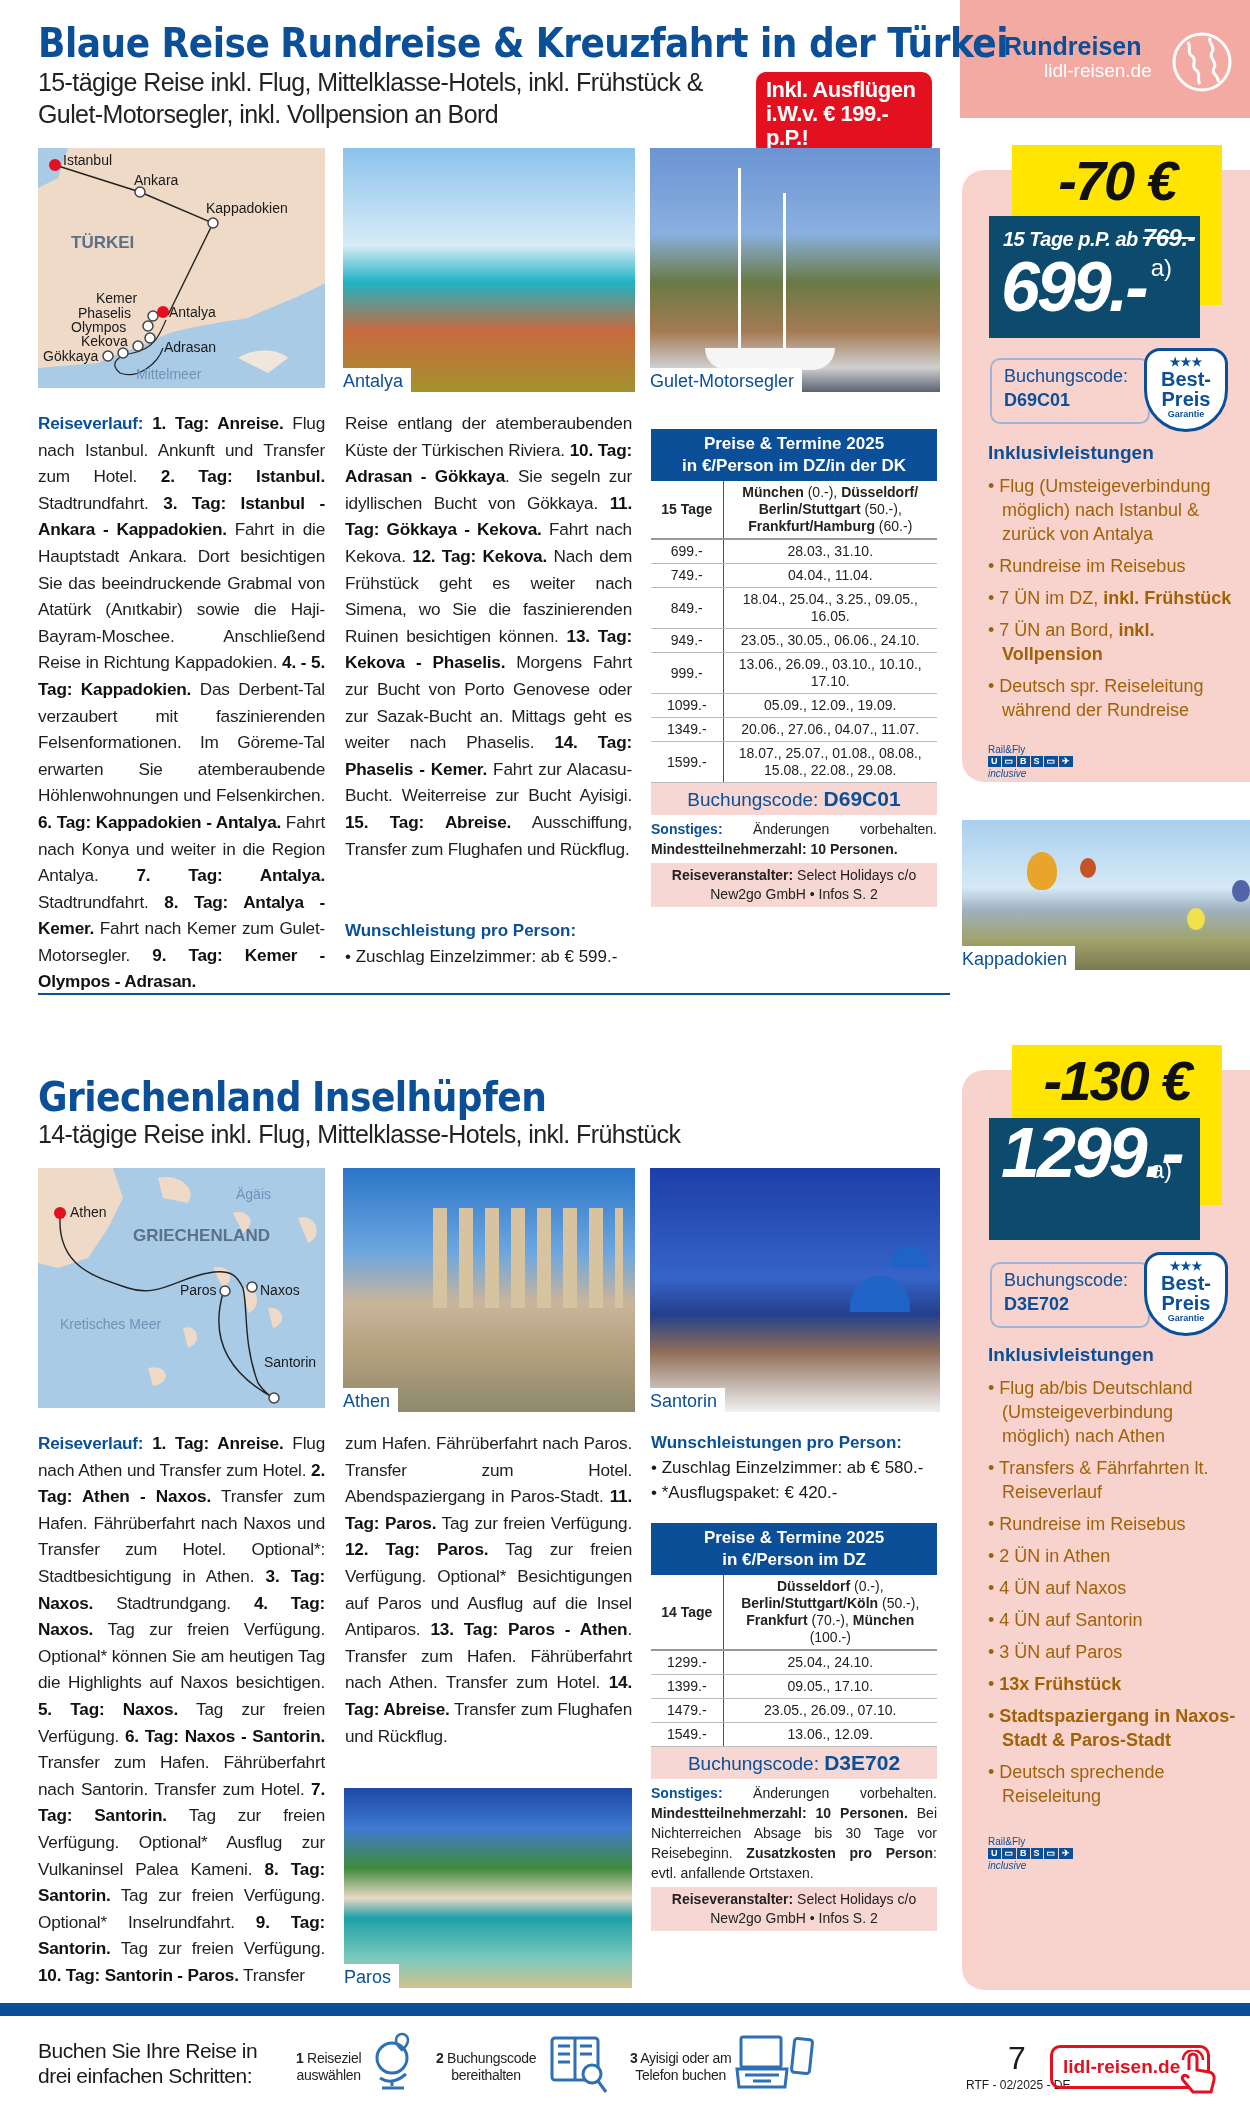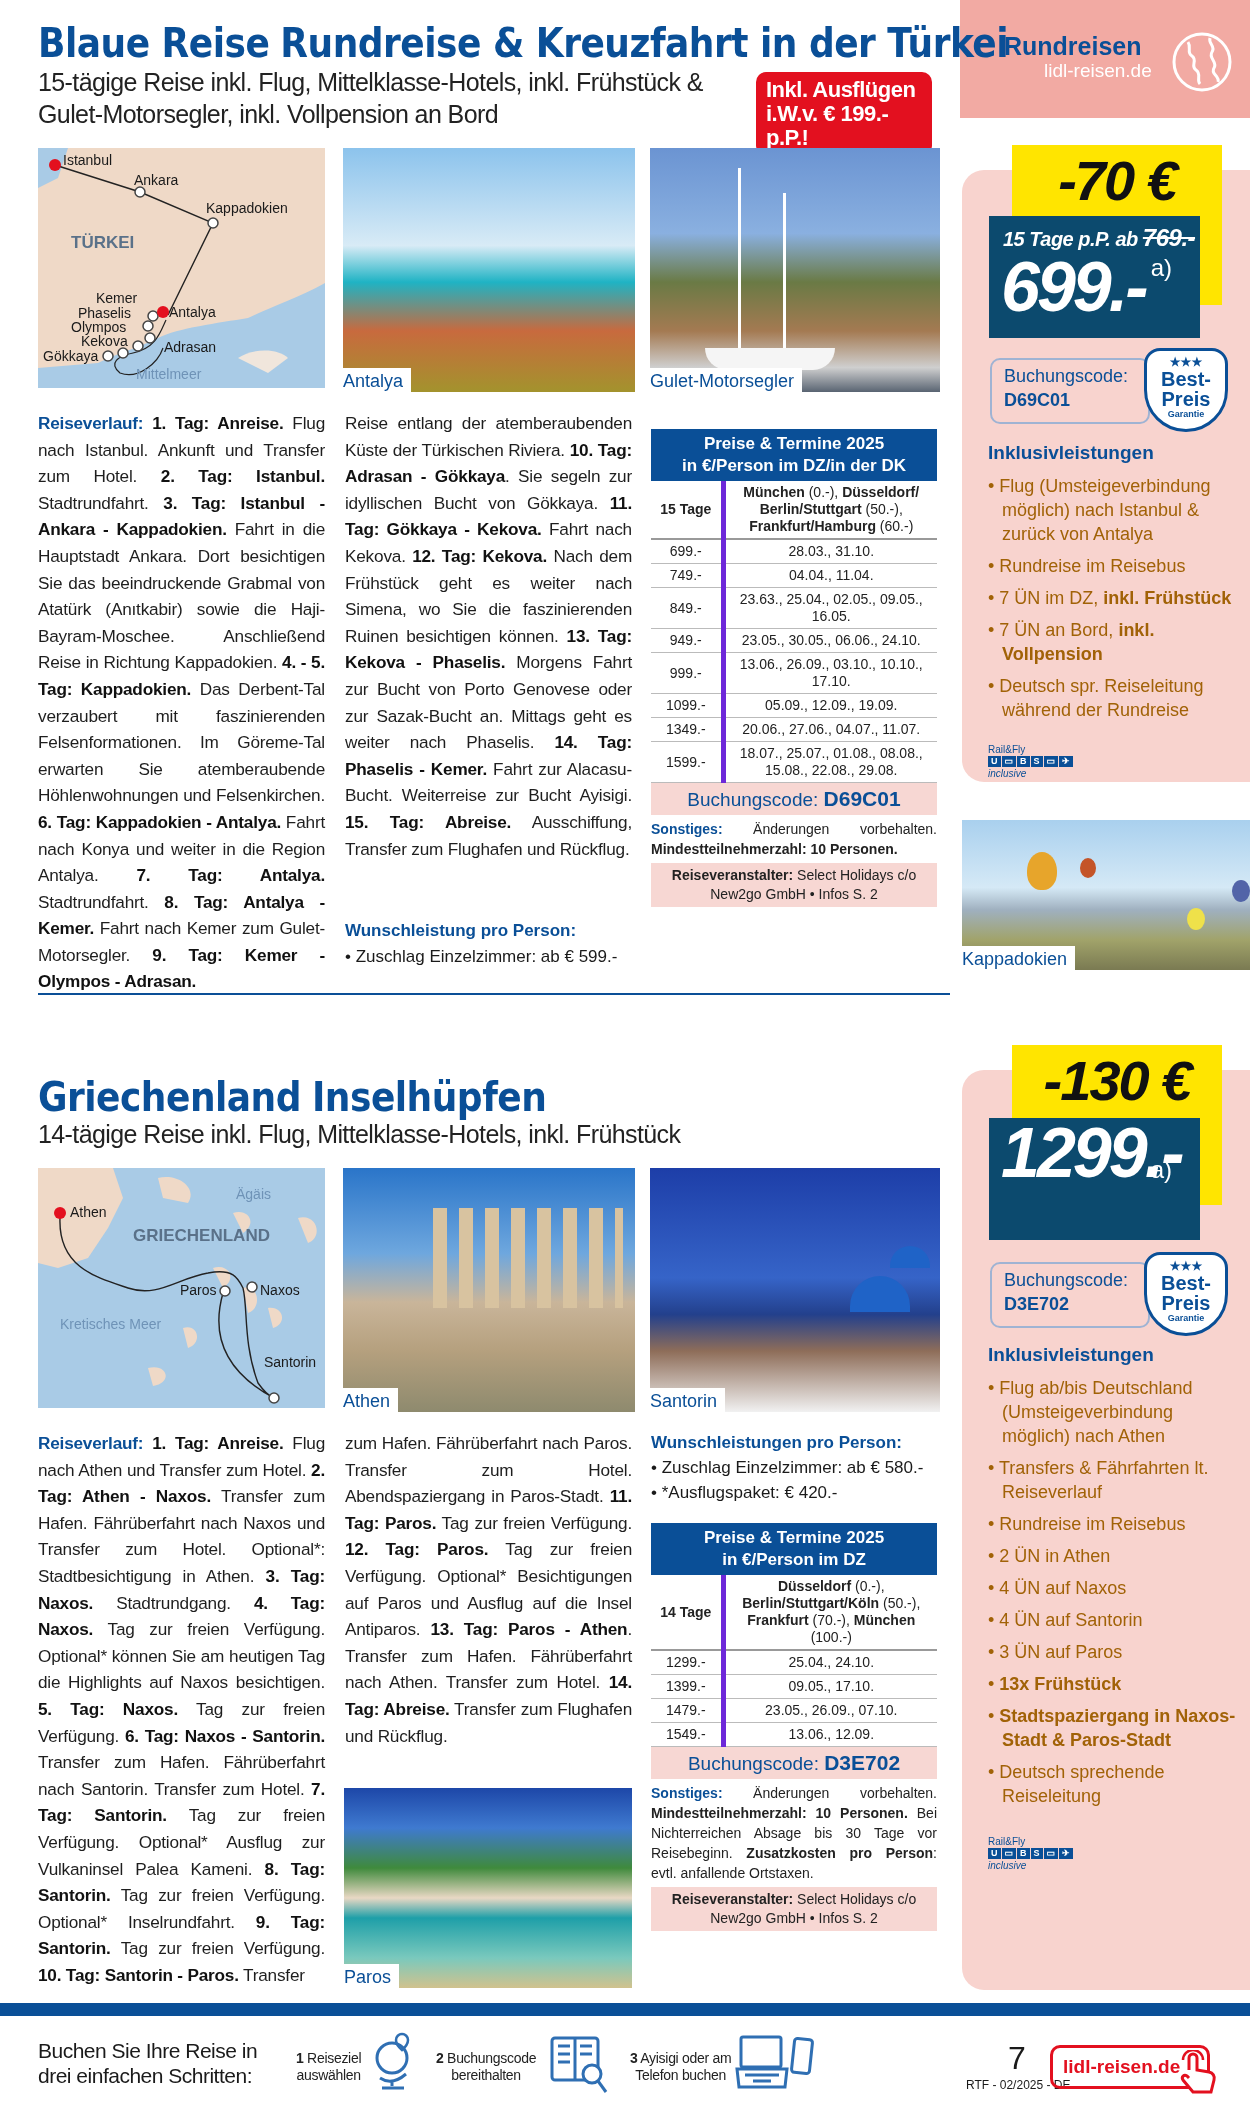--- a/index.html
+++ b/index.html
@@ -14,21 +14,21 @@
 .photo{position:absolute;overflow:hidden}
 .photo .cap{position:absolute;left:0;bottom:0;background:#fff;color:#0a4f97;font-size:18px;padding:2px 8px 0 0;line-height:22px}
 .map{position:absolute;background:#a9cbe6;overflow:hidden}
 .body-text{font-size:17.2px;line-height:26.6px;text-align:justify;color:#1e1e1e;letter-spacing:-0.2px}
 .body-text b{font-weight:bold;color:#111}
 .body-text .lbl{color:#0a4f97;font-weight:bold}
 .ptable{position:absolute;width:286px;font-size:14px;color:#222}
 .ptable .head{background:#0a4f97;color:#fff;text-align:center;font-weight:bold;font-size:17px;line-height:22px;padding:4px 0}
 .ptable table{width:100%;border-collapse:collapse}
 .ptable td{border-bottom:1px solid #bbb;text-align:center;padding:3px 2px;line-height:17px;font-size:14px}
-.ptable td.p{width:72px;border-right:5px solid #6d28d9}
+.ptable td.p{width:72px;border-right:1px solid #6d28d9}
 .ptable tr.hdr td{font-weight:bold;font-size:14px;border-bottom:2px solid #999}
 .ptable .code{background:#f7d7d3;text-align:center;font-size:19px;padding:4px 0;color:#0a4f97}
 .ptable .code b{font-weight:bold;font-size:21px}
 .ptable .misc{font-size:14px;line-height:20px;text-align:justify;padding:4px 0}
 .ptable .misc .lbl{color:#0a4f97;font-weight:bold}
 .ptable .org{background:#f7d7d3;text-align:center;font-size:14px;line-height:19px;padding:3px 0}
 .side-panel{position:absolute;background:#f8d3ce;border-radius:22px 0 0 22px}
 .incl-title{font-weight:bold;color:#0a4f97;font-size:19px}
 .incl-list{list-style:none;color:#a16207;font-size:18px;line-height:24px}
 .incl-list li{padding-left:14px;text-indent:-14px;margin-bottom:8px}
@@ -146,21 +146,21 @@
         <tr>
           <td class="p">699.-</td>
           <td>28.03., 31.10.</td>
         </tr>
         <tr>
           <td class="p">749.-</td>
           <td>04.04., 11.04.</td>
         </tr>
         <tr>
           <td class="p">849.-</td>
-          <td>23.63., 25.04., 02.05., 09.05., 16.05.</td>
+          <td>18.04., 25.04., 3.25., 09.05., 16.05.</td>
         </tr>
         <tr>
           <td class="p">949.-</td>
           <td>23.05., 30.05., 06.06., 24.10.</td>
         </tr>
         <tr>
           <td class="p">999.-</td>
           <td>13.06., 26.09., 03.10., 10.10., 17.10.</td>
         </tr>
         <tr>

